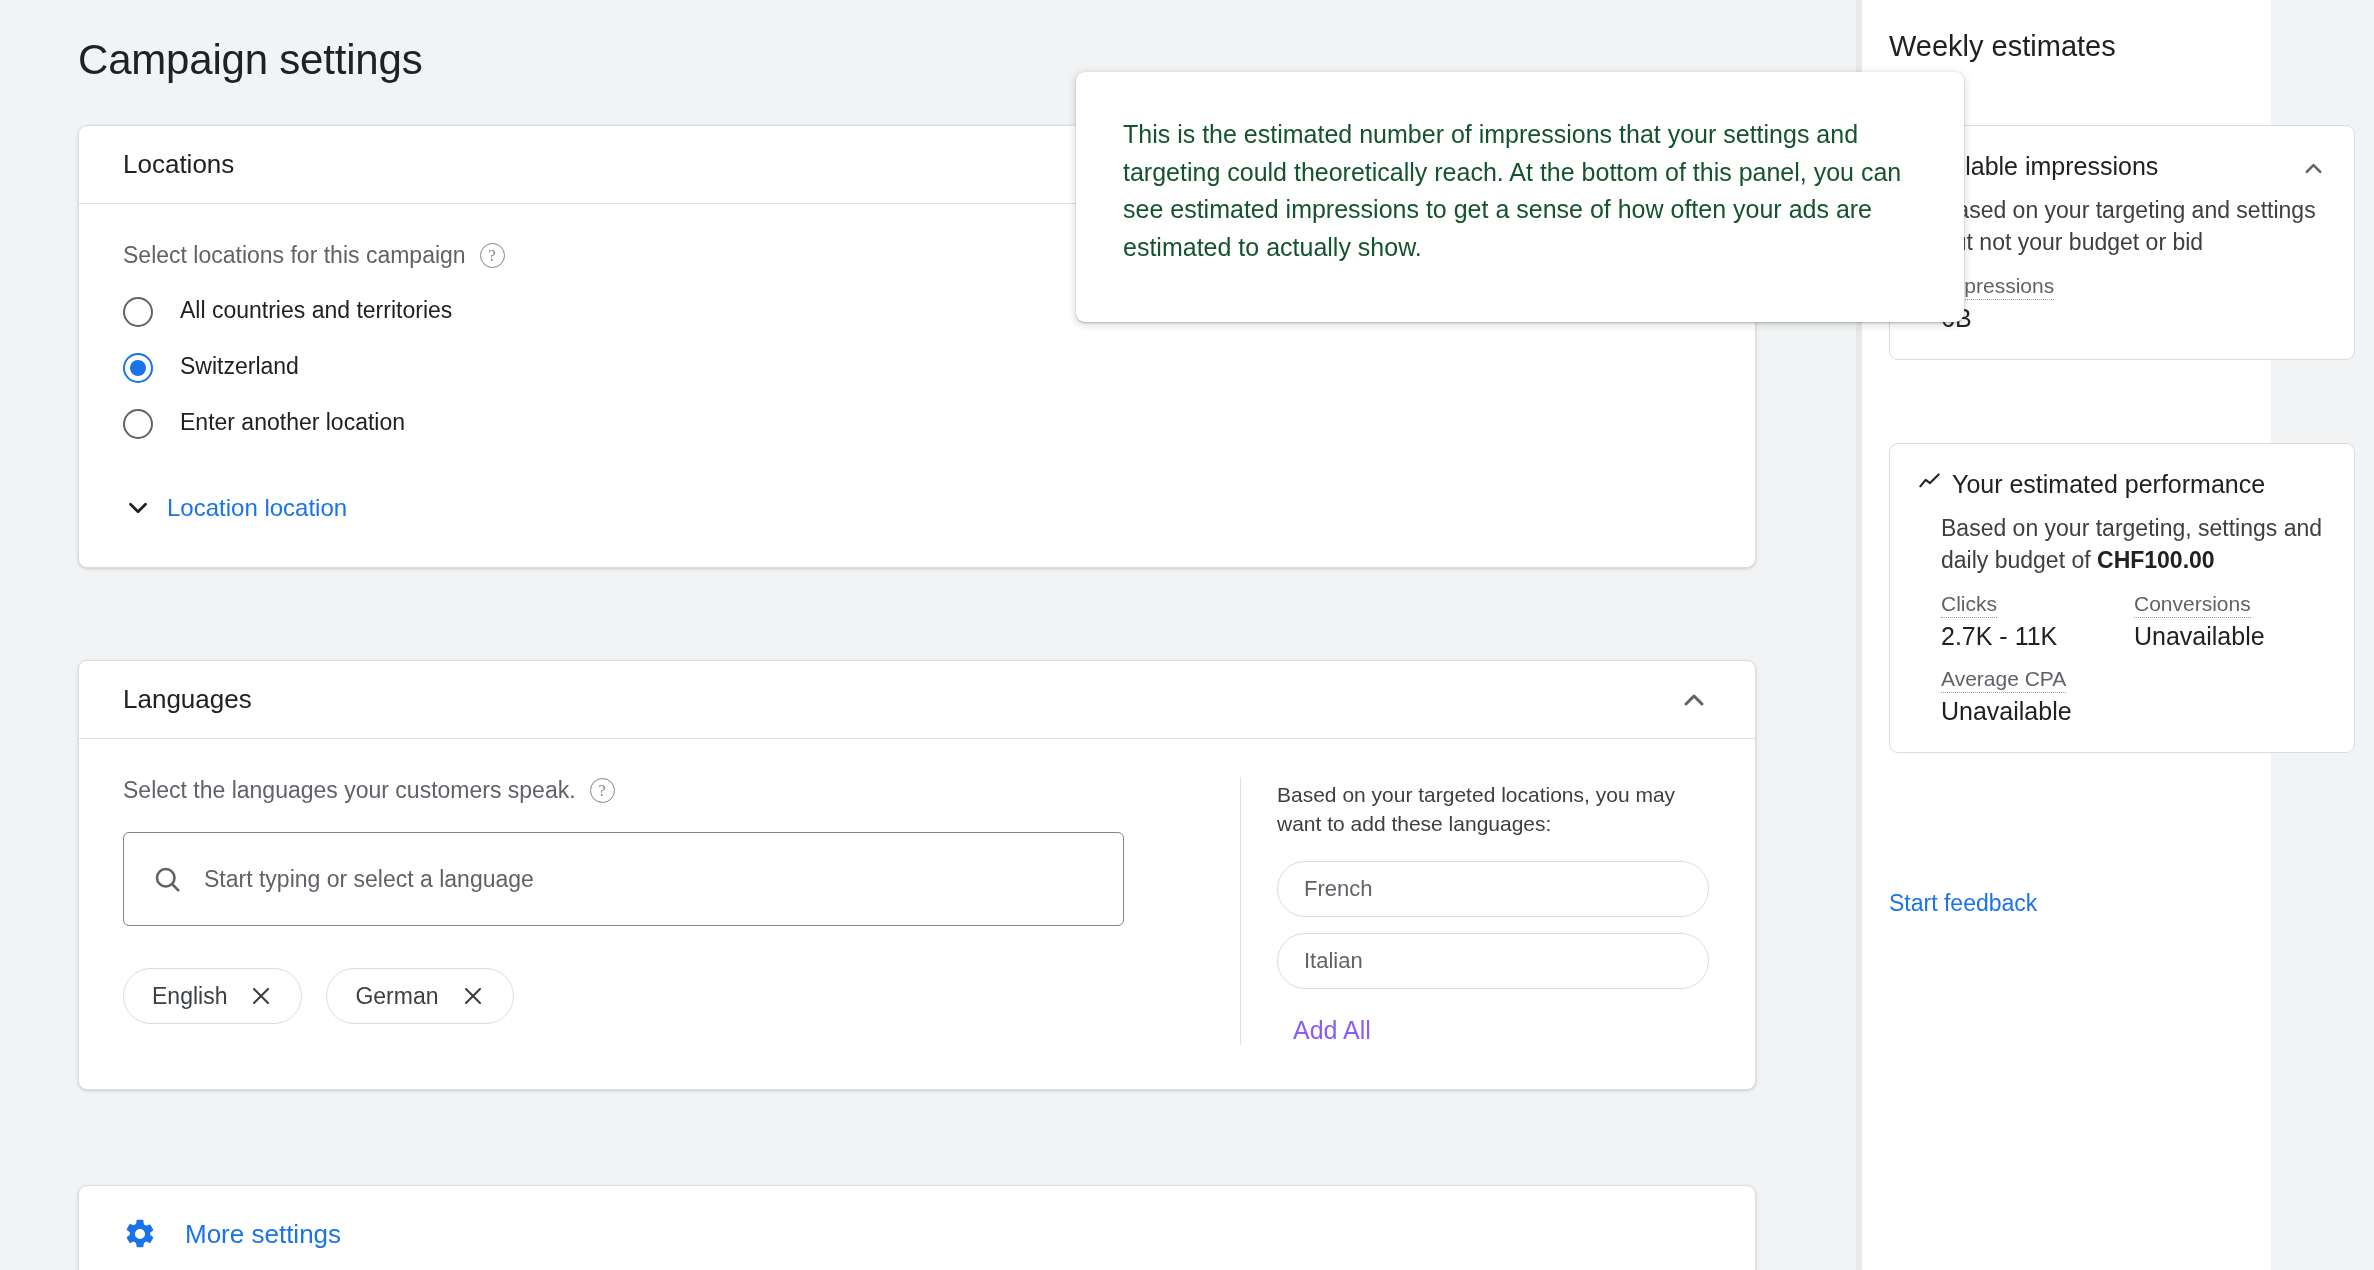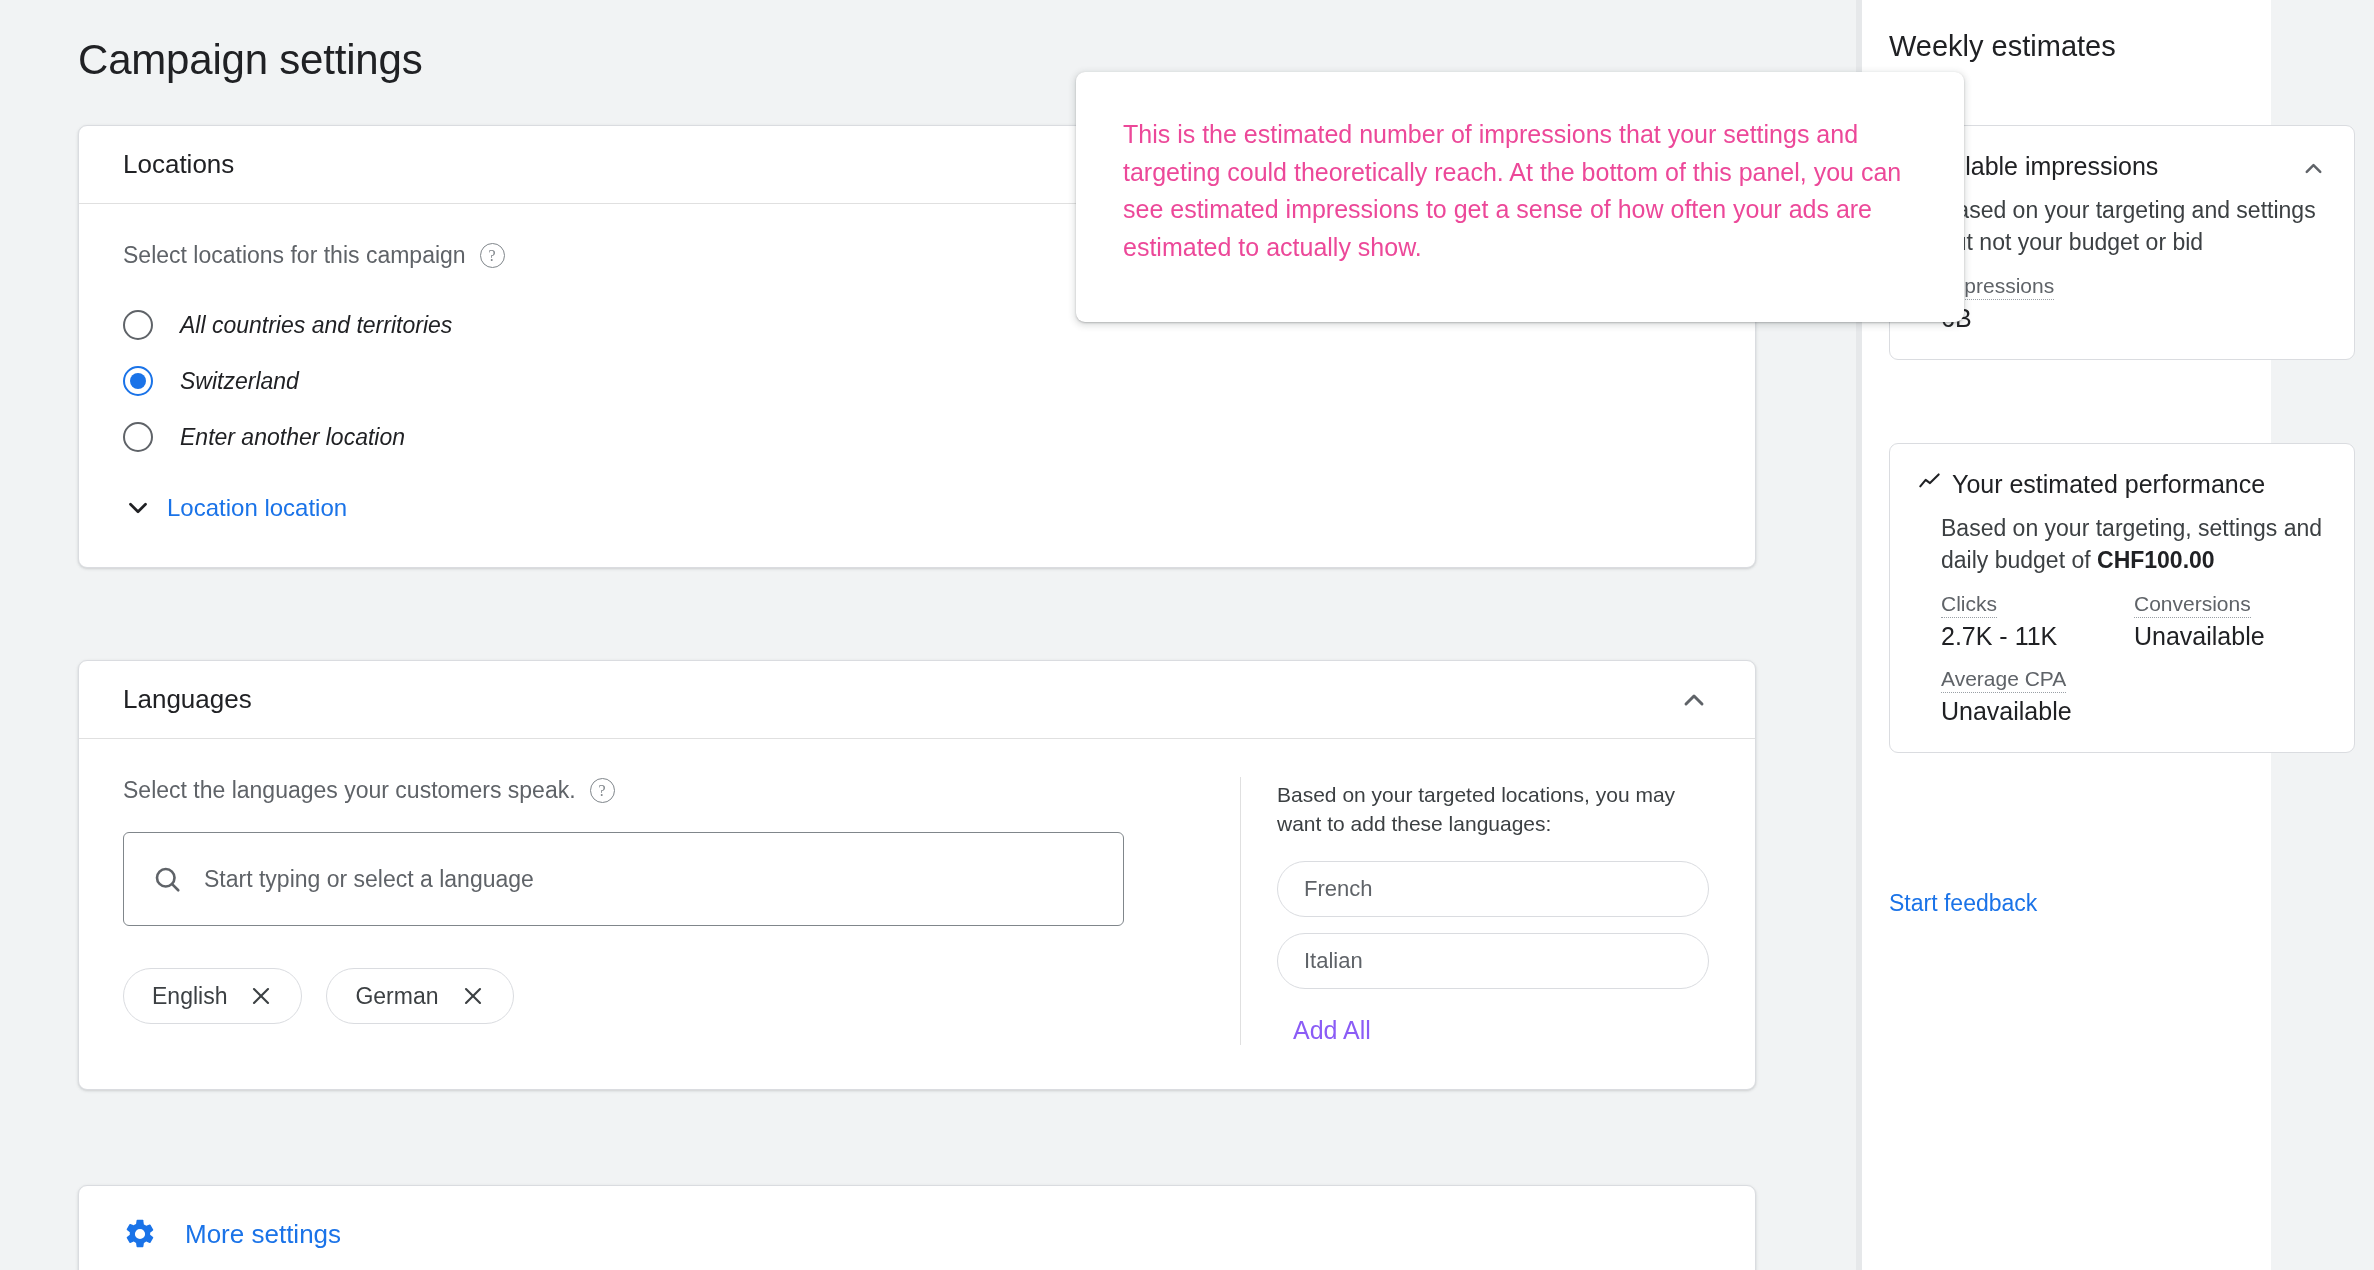--- a/index.html
+++ b/index.html
@@ -80,24 +80,23 @@
     justify-content: center;
     font-size: 16px;
     color: #80868b;
     line-height: 1;
     font-family: "Liberation Serif", serif;
   }
 
   
   .radio-row {
     display: flex;
-    align-items: center;
+    align-items: flex-start;
     height: 56px;
     gap: 27px;
-    font-style: italic;
   }
   .radio-outer {
     width: 30px; height: 30px;
     border-radius: 50%;
     border: 2.4px solid #5f6368;
     position: relative;
     flex: none;
   }
   .radio-row.checked .radio-outer { border-color: #1a73e8; }
   .radio-row.checked .radio-outer::after {
@@ -286,21 +285,21 @@
     width: 888px;
     background: #ffffff;
     border-radius: 9px;
     box-shadow: 0 2px 6px 2px rgba(60,64,67,.15), 0 1px 2px 0 rgba(60,64,67,.30);
     padding: 44px 47px 56px 47px;
     z-index: 50;
   }
   .tooltip-text {
     font-size: 25px;
     line-height: 1.50;
-    color: #ec4899;
+    color: #14532d;
   }
 </style>
 </head>
 <body>
 
 <div class="app">
 
   <div class="main-area">
 
     <h1 class="page-title">Campaign settings</h1>

